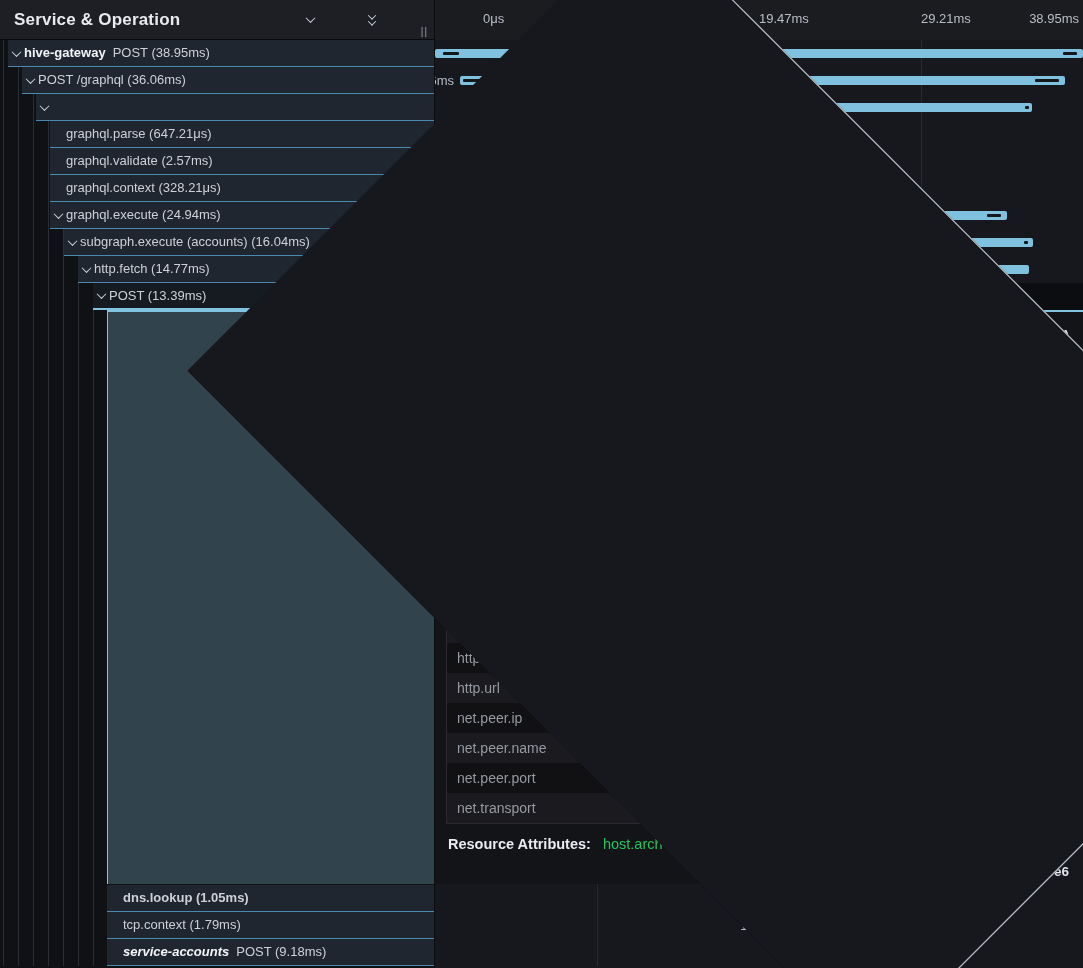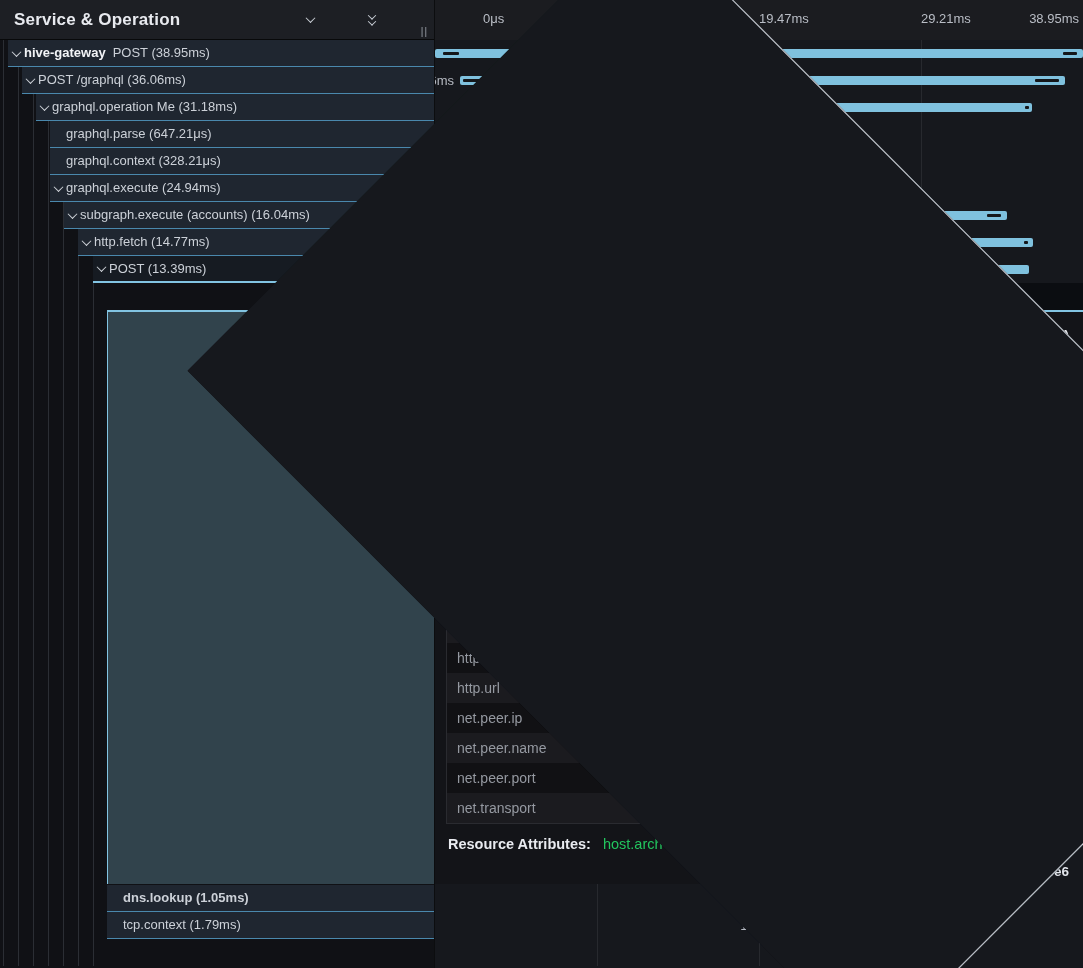--- a/index.html
+++ b/index.html
@@ -138,24 +138,26 @@
         <div class="t-row" style="margin-left: 22px;">
           <span class="tchev">
             <span class="cv down"></span>
           </span>
           <span class="op">POST /graphql (36.06ms)</span>
         </div>
         <div class="t-row" style="margin-left: 36px;">
           <span class="tchev">
             <span class="cv down"></span>
           </span>
-          <span class="op">graphql.operation Me (31.18ms)</span>
         </div>
         <div class="t-row noch" style="margin-left: 50px;">
           <span class="op">graphql.parse (647.21μs)</span>
+        </div>
+        <div class="t-row noch" style="margin-left: 50px;">
+          <span class="op">graphql.validate (2.57ms)</span>
         </div>
         <div class="t-row noch" style="margin-left: 50px;">
           <span class="op">graphql.context (328.21μs)</span>
         </div>
         <div class="t-row" style="margin-left: 50px;">
           <span class="tchev">
             <span class="cv down"></span>
           </span>
           <span class="op">graphql.execute (24.94ms)</span>
         </div>
@@ -178,20 +180,27 @@
           <span class="op">POST (13.39ms)</span>
         </div>
       </div>
     <div class="expanse"></div>
     <div id="tree-bottom">
         <div class="t-row noch" style="margin-left: 107px; font-weight: bold;">
           <span class="op">dns.lookup (1.05ms)</span>
         </div>
         <div class="t-row noch" style="margin-left: 107px;">
           <span class="op">tcp.context (1.79ms)</span>
+        </div>
+        <div class="t-row" style="margin-left: 107px;">
+          <span class="tchev">
+            <span class="cv right"></span>
+          </span>
+          <span class="svc it">service-accounts</span>
+          <span class="op">POST (9.18ms)</span>
         </div>
       </div>
   </div>
 
   <div class="right">
     <div class="gridlines-top" id="grid-top">
         <div class="gl" style="left: 162px;"></div>
         <div class="gl" style="left: 324px;"></div>
         <div class="gl" style="left: 486px;"></div>
       </div>

